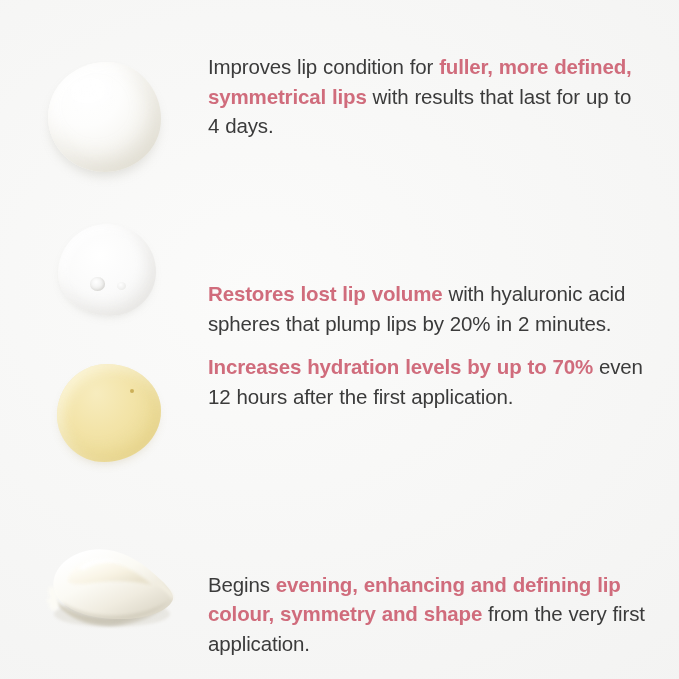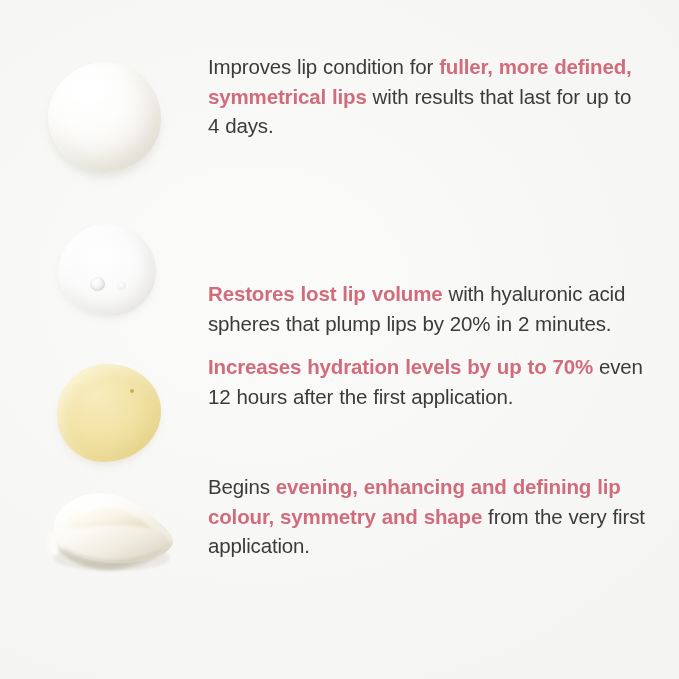--- a/index.html
+++ b/index.html
@@ -27,21 +27,21 @@
   .benefit-row {
     position: absolute;
     left: 0;
     width: 679px;
     display: flex;
     align-items: flex-start;
   }
   #row-0 { top: 52px;  height: 140px; }
   #row-1 { top: 206px; height: 132px; align-items: flex-end; }
   #row-2 { top: 352px; height: 132px; }
-  #row-3 { top: 472px; height: 130px; }
+  #row-3 { top: 528px; height: 130px; align-items: flex-end; }
 
   
   .swatch-cell {
     position: relative;
     width: 208px;
     height: 100%;
     flex: 0 0 208px;
   }
   .swatch {
     position: absolute;

